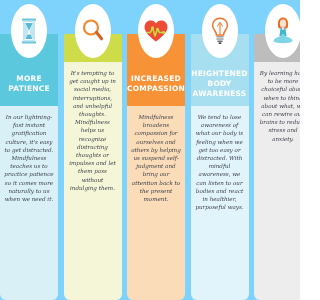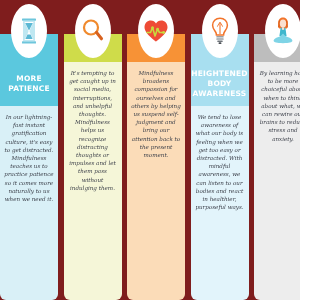--- a/index.html
+++ b/index.html
@@ -10,21 +10,21 @@
     width: 300px;
     height: 300px;
     background: #ffffff;
     font-family: "Liberation Sans", sans-serif;
     overflow: hidden;
   }
   #infographic {
     position: relative;
     width: 312px;
     height: 300px;
-    background: #7f1d1d;
+    background: #7dd3fc;
     display: flex;
     flex-direction: row;
     align-items: stretch;
     justify-content: space-between;
     padding: 0;
     box-sizing: border-box;
   }
   .column {
     position: relative;
     width: 58px;
@@ -167,20 +167,23 @@
             <svg width="26" height="24" viewBox="0 0 26 24">
               <path d="M13 22.5 C13 22.5 1.5 14.8 1.5 8.2 C1.5 4.3 4.4 1.6 7.8 1.6 C10.2 1.6 11.9 2.9 13 4.5 C14.1 2.9 15.8 1.6 18.2 1.6 C21.6 1.6 24.5 4.3 24.5 8.2 C24.5 14.8 13 22.5 13 22.5 Z" fill="#ee4b36"></path>
               <polyline points="4,13.5 7.5,13.5 9.5,8.5 12,17 14.5,10 16.5,13.5 21.5,13.5" fill="none" stroke="#c8d93e" stroke-width="1.6" stroke-linejoin="round" stroke-linecap="round"></polyline>
               <circle cx="9.5" cy="8.8" r="1.5" fill="#c8d93e"></circle>
               <circle cx="14.6" cy="10.2" r="1.4" fill="#c8d93e"></circle>
               <circle cx="20.6" cy="13.5" r="1.4" fill="#c8d93e"></circle>
             </svg>
           </span>
         </div>
       </div>
+      <div class="title-zone" style="background: rgb(247, 146, 54);">
+        <div class="title-text" style="color: rgb(255, 255, 255);">INCREASED COMPASSION</div>
+      </div>
       <div class="body-zone" style="background: rgb(251, 220, 184);">
         <div class="body-text">Mindfulness broadens compassion for ourselves and others by helping us suspend self-judgment and bring our attention back to the present moment.</div>
       </div>
     </div>
   </div>
 
   <div class="column">
     <div class="col-inner">
       <div class="icon-zone">
         <div class="band" style="background: rgb(168, 223, 240);"></div>

